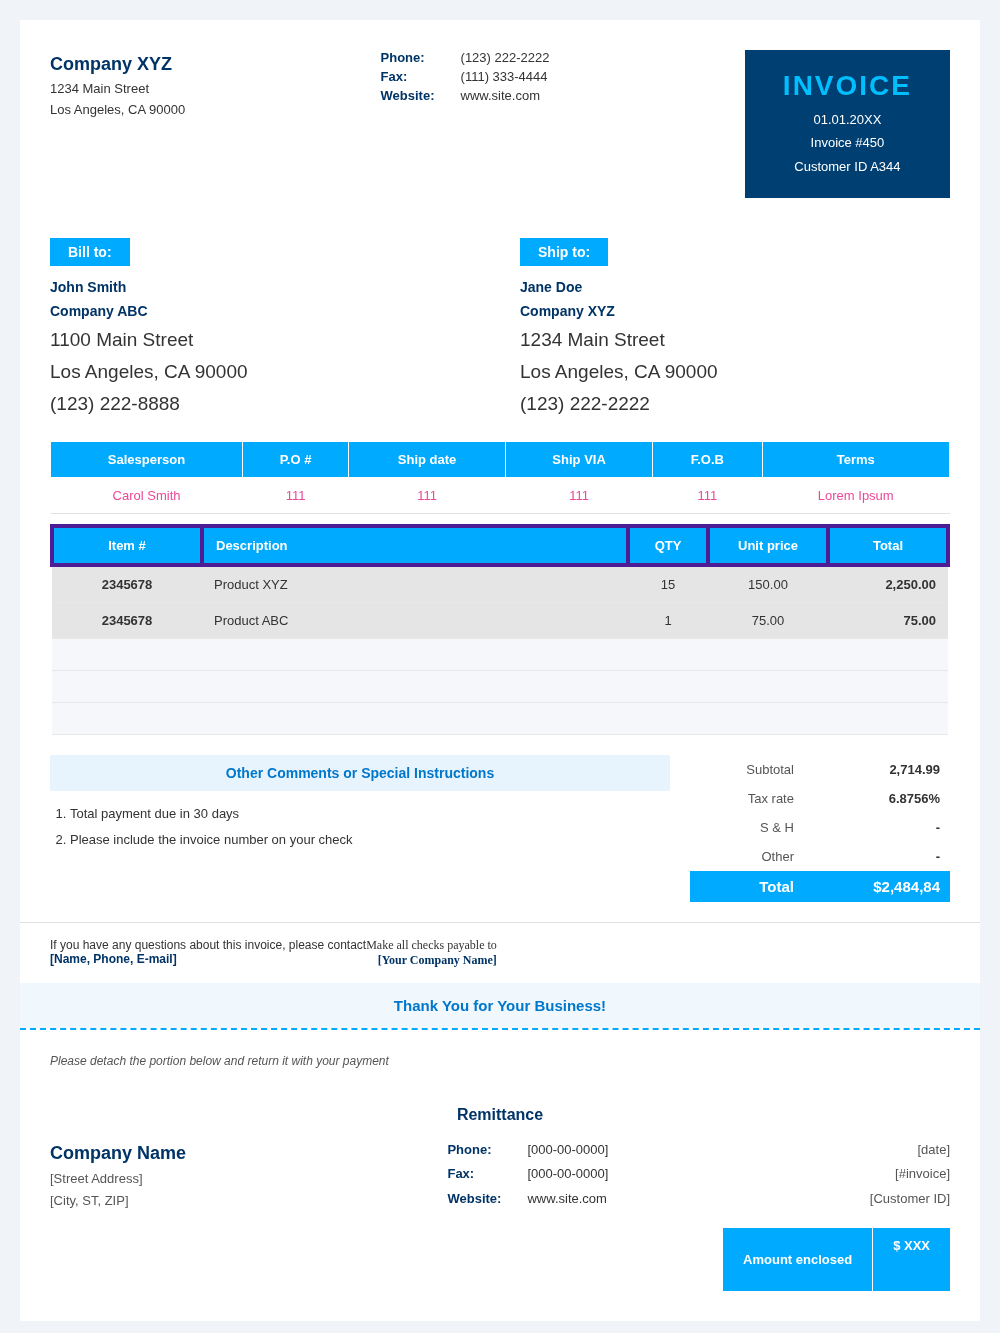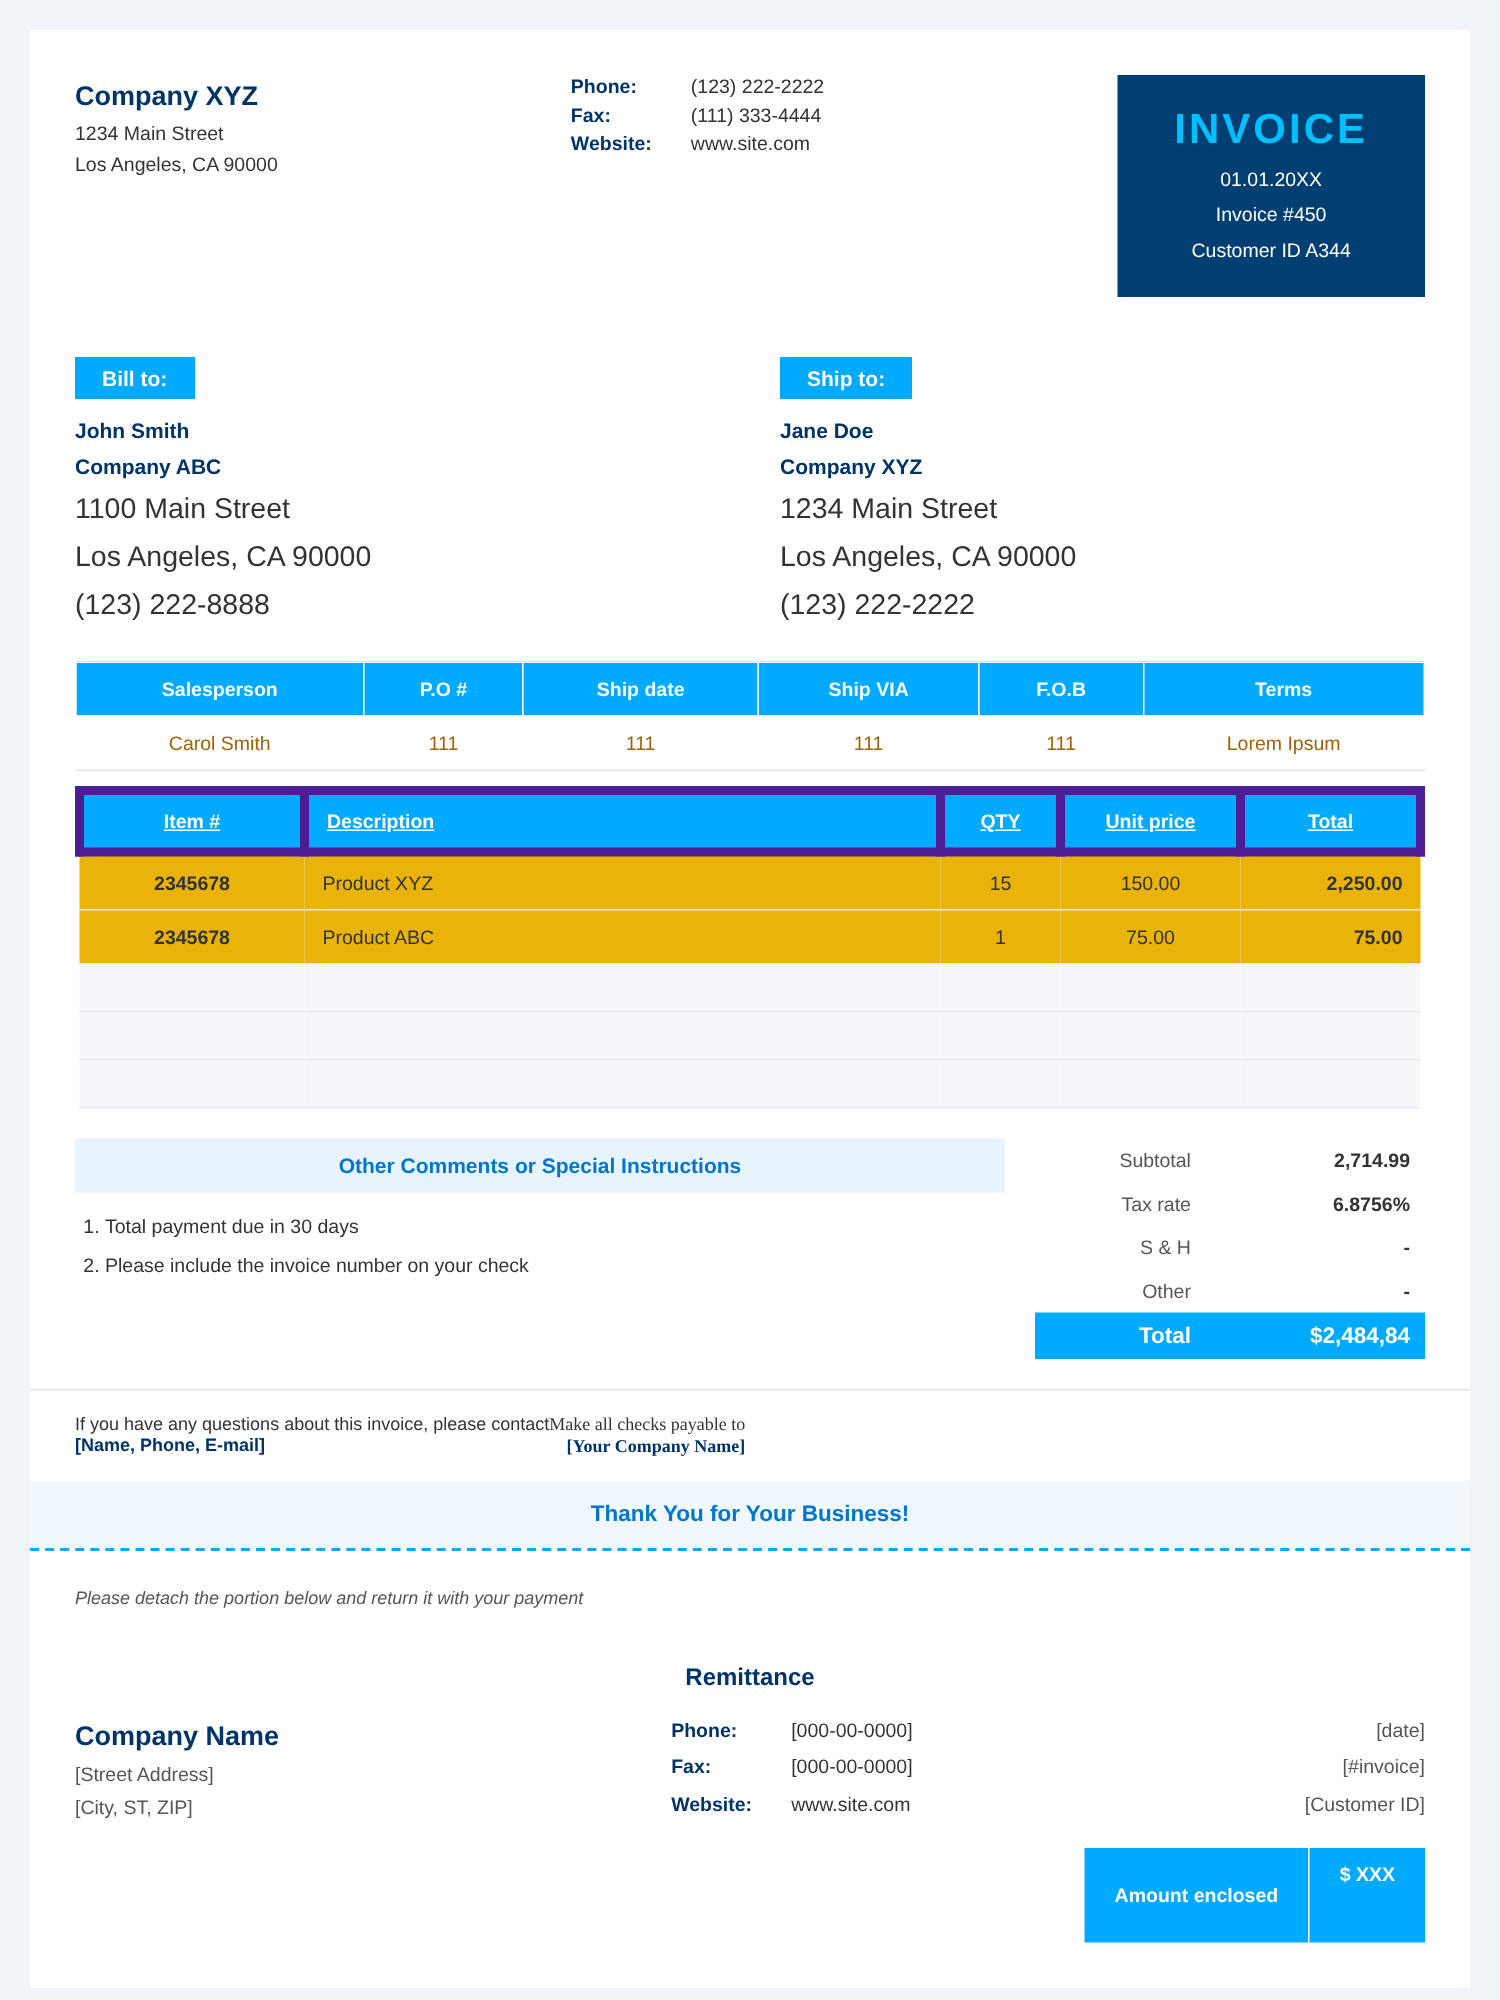--- a/index.html
+++ b/index.html
@@ -113,21 +113,21 @@
       font-weight: bold;
       font-size: 13px;
       padding: 10px 12px;
       text-align: center;
       border: 1px solid #fff;
     }
     .cyan-table tbody tr td {
       font-size: 13px;
       padding: 10px 12px;
       text-align: center;
-      color: #a16207;
+      color: #ec4899;
       border-bottom: 1px solid #e0e0e0;
       background: #fff;
     }
 
     .table-section {
       padding: 0 30px;
     }
 
     
     .items-table {
@@ -135,29 +135,28 @@
       border-collapse: collapse;
       margin-top: 0;
     }
     .items-table thead tr th {
       background: #00aaff;
       color: #fff;
       font-weight: bold;
       font-size: 13px;
       padding: 10px 12px;
       text-align: center;
-      border: 6px solid #4c1d95;
-      text-decoration: underline;
+      border: 4px solid #4c1d95;
     }
     .items-table tbody tr td {
       font-size: 13px;
       padding: 10px 12px;
       color: #333;
       border-bottom: 1px solid #e8e8e8;
-      background: #eab308;
+      background: #e5e5e5;
     }
     .items-table tbody tr td.bold { font-weight: bold; }
     .items-table tbody tr td.center { text-align: center; }
     .items-table tbody tr td.right { text-align: right; font-weight: bold; }
     .items-table tbody tr.empty-row td {
       height: 32px;
       background: #f5f7fa;
     }
 
     

